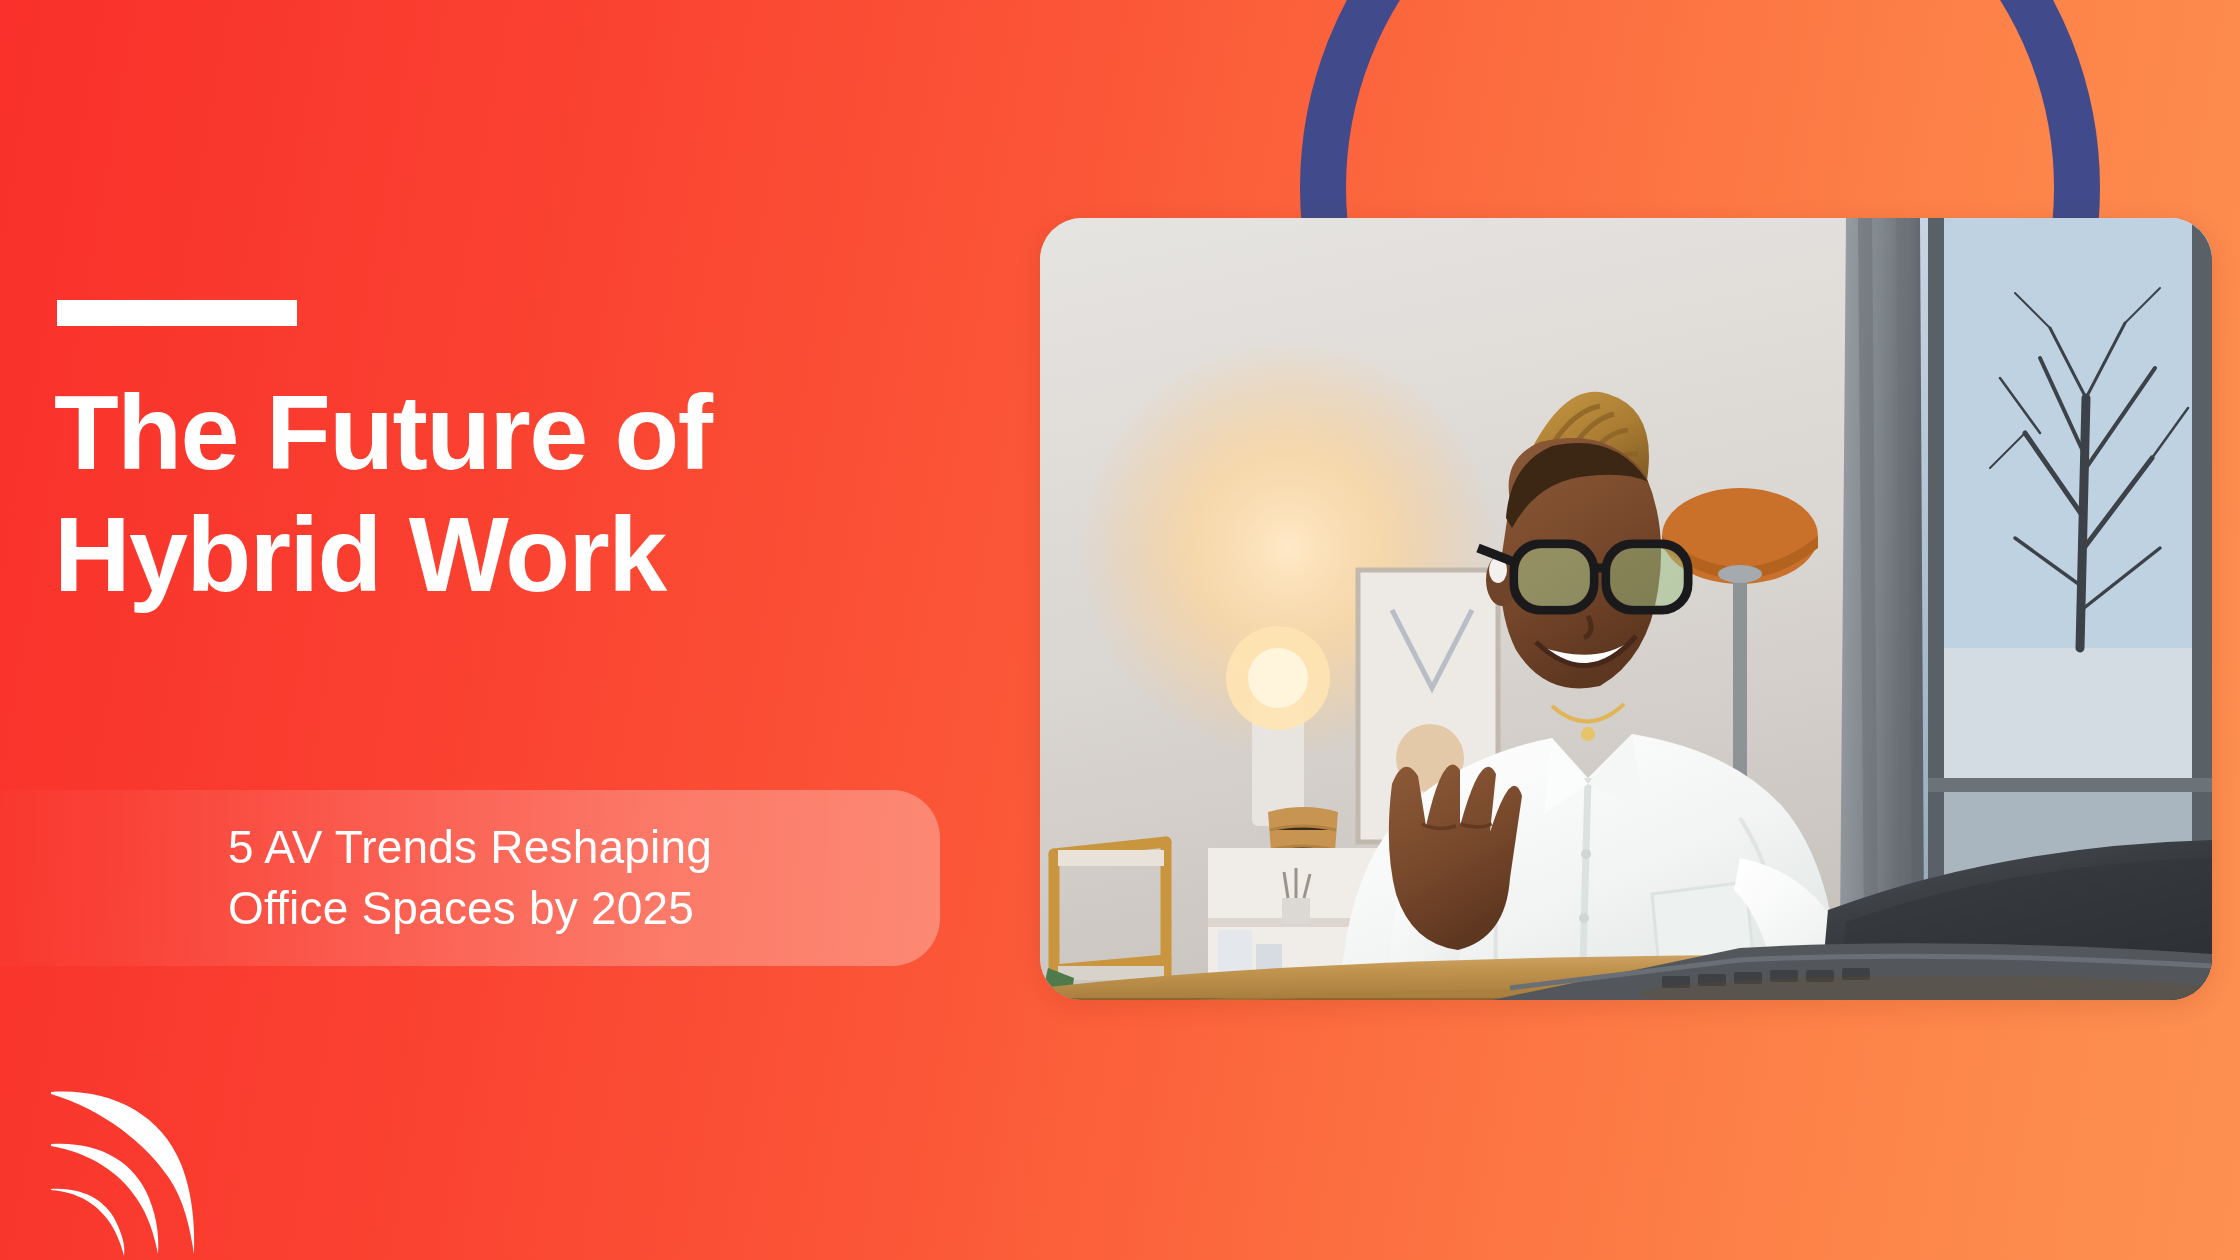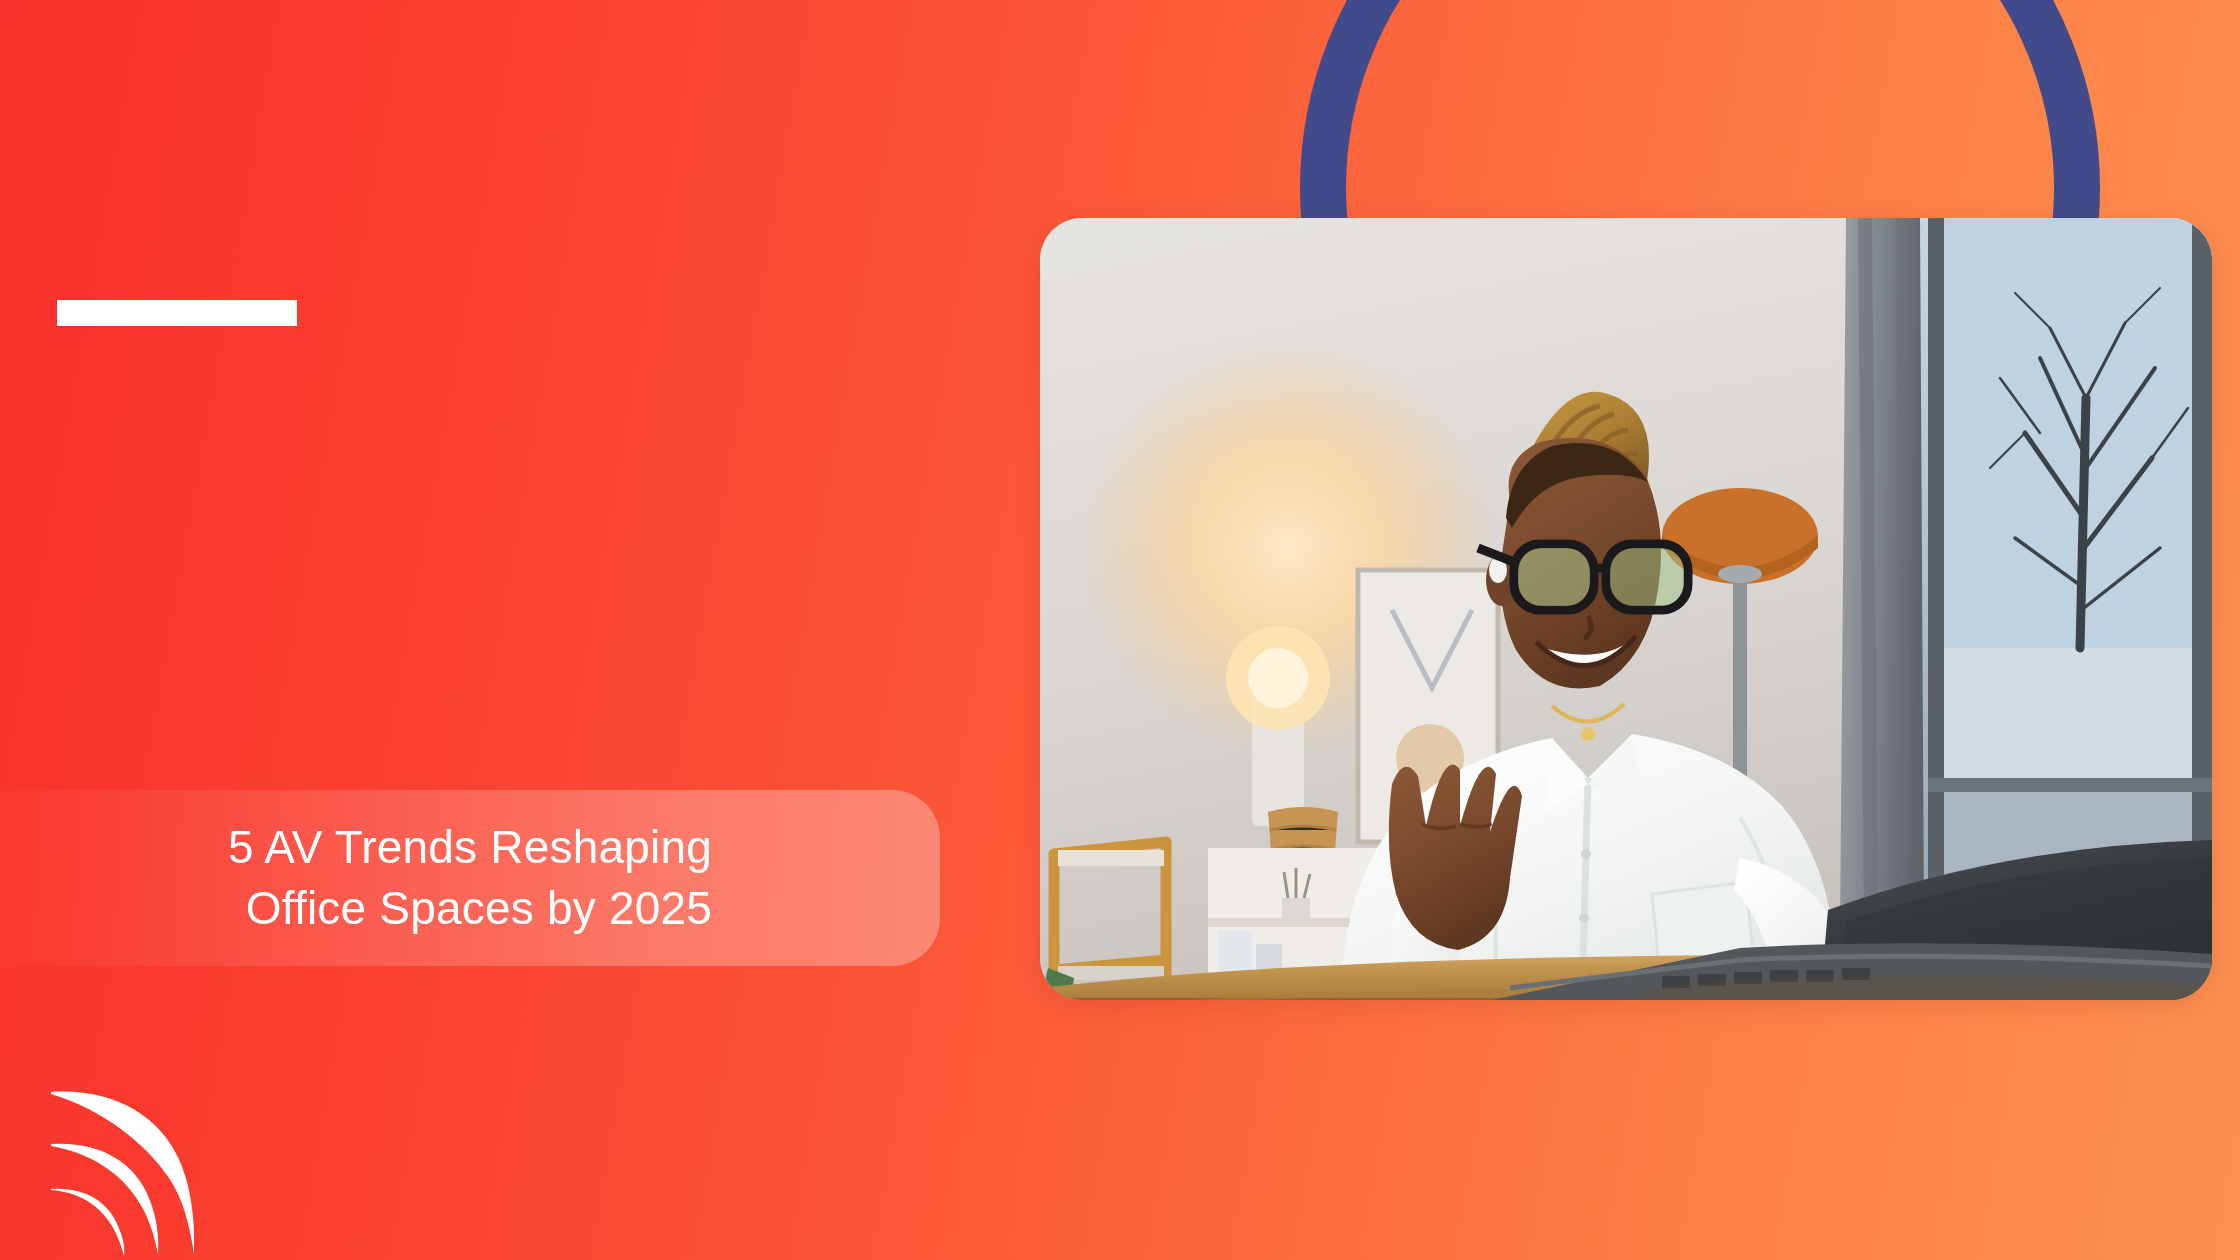--- a/index.html
+++ b/index.html
@@ -76,21 +76,21 @@
     display:flex;
     align-items:center;
     justify-content:center;
     padding-left:60px;
   }
   #subtitle-text {
     color:#FFFFFF;
     font-size:46px;
     font-weight:400;
     line-height:1.32;
-    text-align:right;
+    text-align:left;
     white-space:pre-line;
     letter-spacing:0.2px;
   }
 
   #logo {
     position:absolute;
     left:48px; top:1068px;
     width:160px; height:192px;
   }
 
@@ -112,20 +112,22 @@
 <div id="banner">
 
   <div id="ring-wrap">
     <div id="ring"></div>
   </div>
 
   <div id="left-col">
 
     <div id="accent-bar"></div>
 
+    <h1 id="headline">The Future of
+Hybrid Work</h1>
 
     <div id="subtitle-badge">
       <div id="subtitle-text">5 AV Trends Reshaping
 Office Spaces by 2025</div>
     </div>
 
     <div id="logo">
       <svg viewBox="0 0 160 192" xmlns="http://www.w3.org/2000/svg">
         <path d="M3 24 C60 20 112 44 133 96 C145 126 147 160 146 186
                  C142 160 136 132 121 110 C98 76 56 42 3 26 Z" fill="#FFFFFF"></path>

